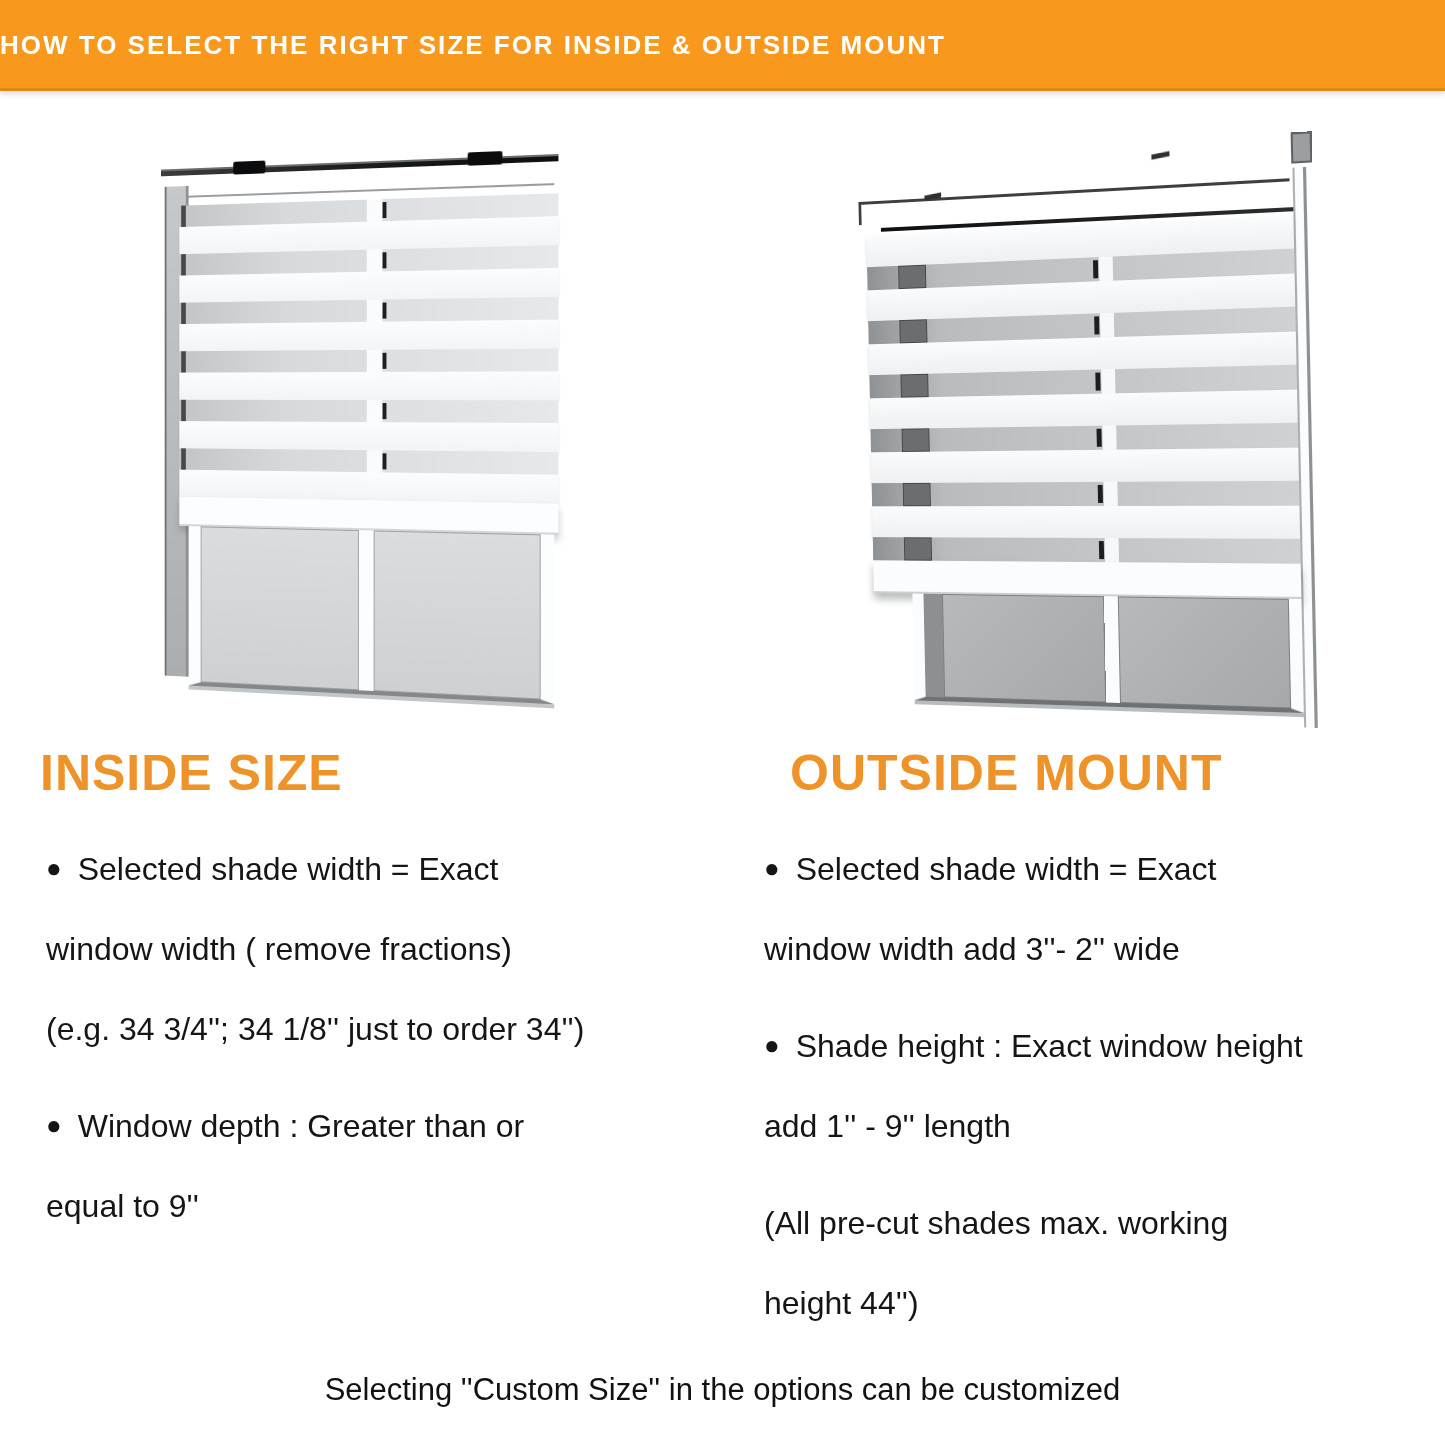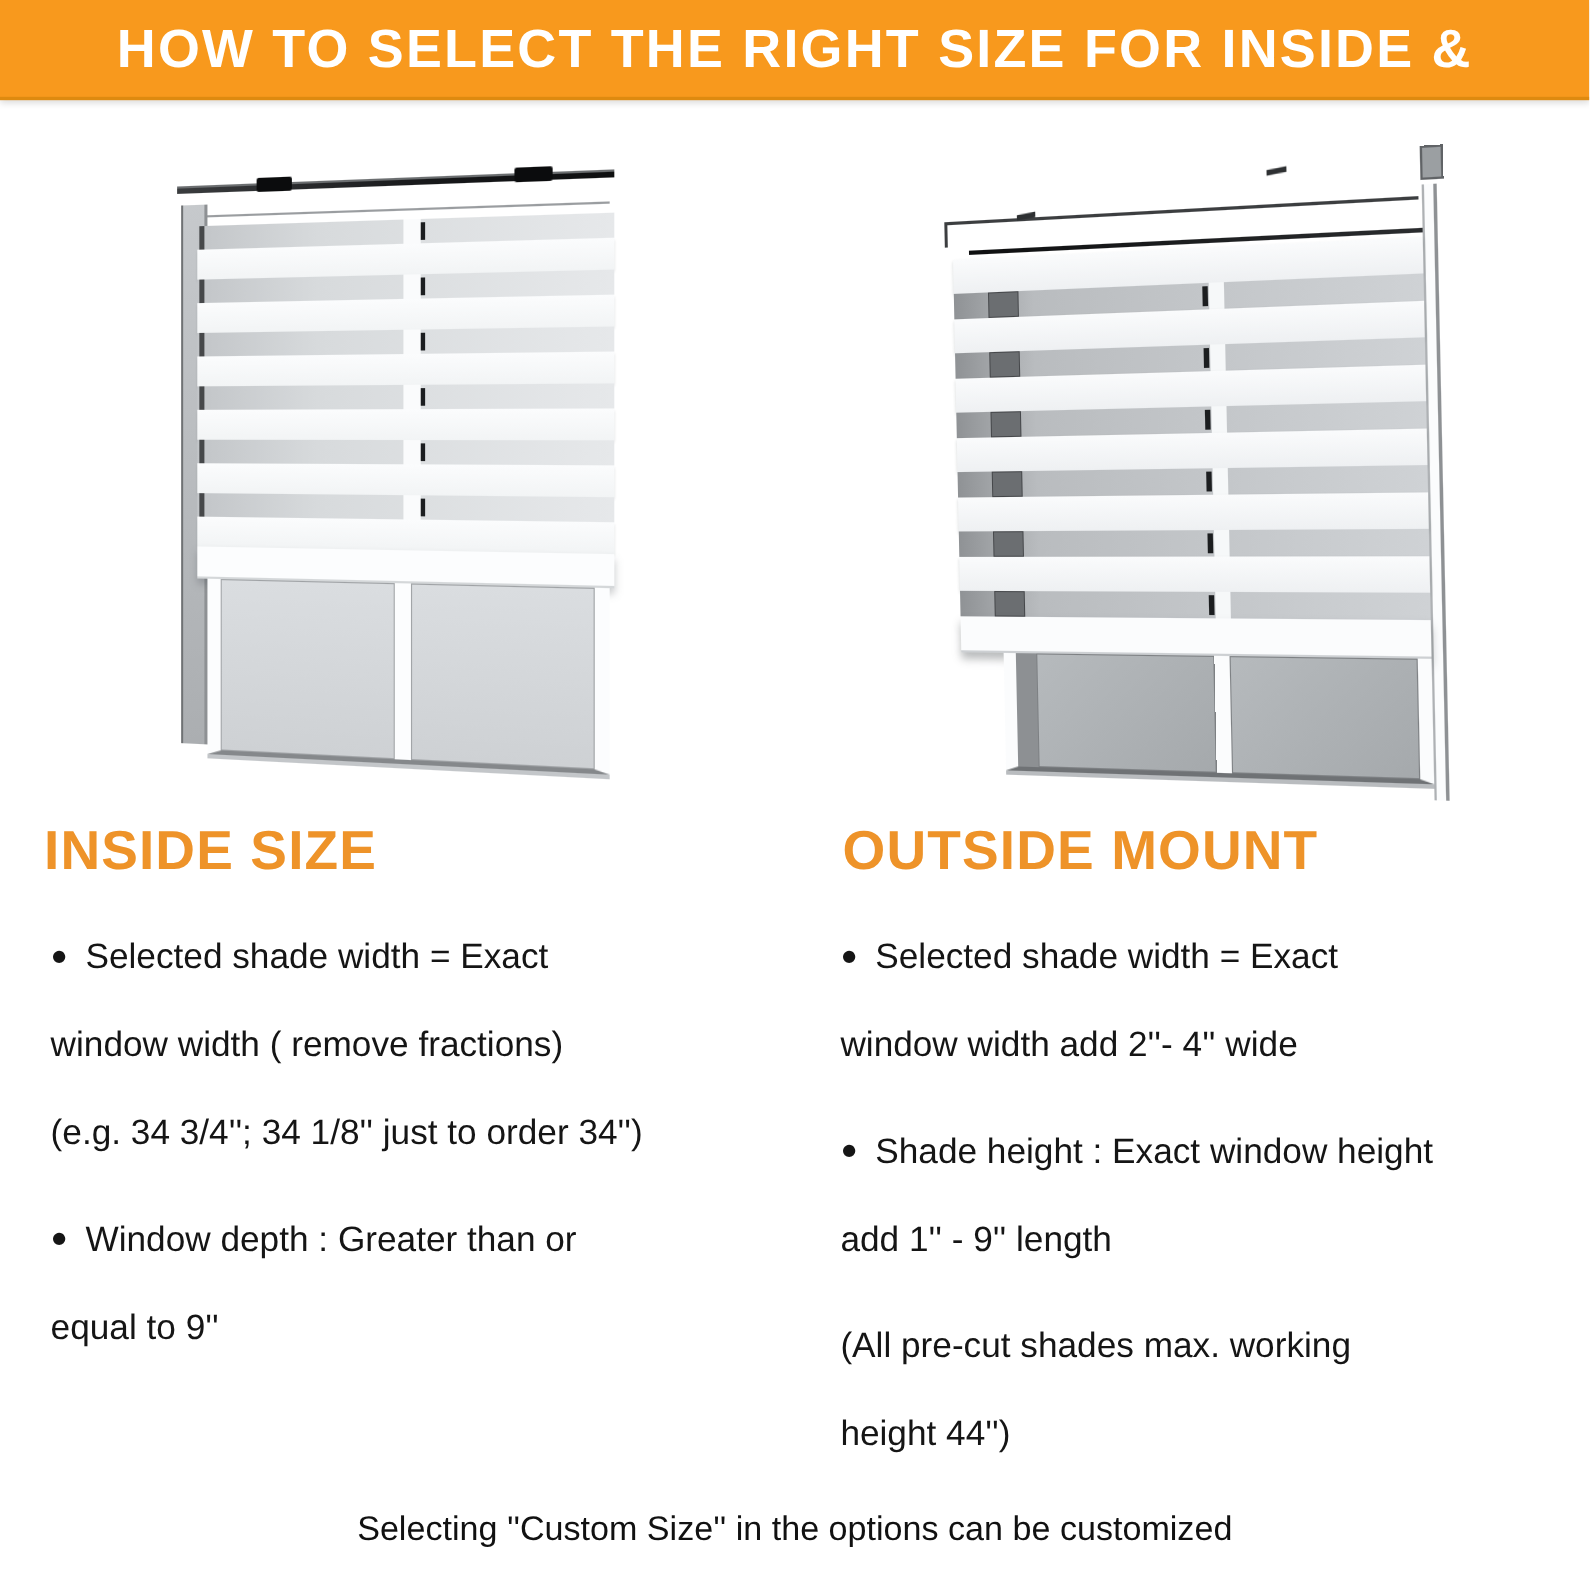--- a/index.html
+++ b/index.html
@@ -16,22 +16,22 @@
   }
 
   
   .banner{
     position:absolute;left:0;top:0;width:100%;height:91px;
     background:var(--banner-bg);
     border-bottom:3px solid #DE8A10;
     box-shadow:0 3px 6px rgba(0,0,0,.14);
   }
   .banner h1{
-    margin:0;line-height:91px;text-align:center;
-    font-size:49px;font-weight:700;letter-spacing:2px;color:var(--banner-text);
+    margin:0;line-height:91px;text-align:left;
+    font-size:26px;font-weight:700;letter-spacing:2px;color:var(--banner-text);
   }
 
   
   .fig{position:absolute;margin:0;padding:0;}
   .fig-left{left:148px;top:156px;width:412px;height:562px;}
   .fig-right{left:858px;top:146px;width:446px;height:584px;}
   .scene{width:100%;height:100%;perspective:1250px;perspective-origin:50% 42%;}
   .unit{position:relative;width:100%;height:100%;transform:rotateY(-12deg);}
   .fig-right .unit{transform:rotate(-1.2deg) rotateY(-12deg);}
 
@@ -94,21 +94,21 @@
            border-bottom:4px solid #6f7275;box-shadow:0 4px 0 #b9bcbf;}
   .jamb-r{width:20px;background:#8d9093;}
   .pane-dark{flex:1;background:linear-gradient(135deg,#b6babd,#a5a9ac);border:1px solid #7d8083;}
   .mullion-r{width:14px;background:#fbfcfd;}
 
   
   .col{position:absolute;top:744px;}
   .col-inside{left:30px;width:640px;}
   .col-outside{left:748px;width:692px;}
   .col h2{margin:0 0 26px 10px;font-size:50px;font-weight:700;letter-spacing:1px;color:var(--accent);}
-  .col-outside h2{margin-left:18px;}
+  .col-outside h2{margin-left:42px;}
   .bullets{margin:0;padding:0;list-style:none;}
   .bullets li{margin:16px;padding:0;font-size:32px;line-height:80px;color:var(--body-text);}
   .marker{font-size:26px;margin-right:16px;vertical-align:3px;}
   .marker:empty{margin-right:0;}
   .btext{white-space:pre-line;}
 
   
   .footer-note{position:absolute;left:0;right:0;top:1372px;margin:0;text-align:center;
                font-size:31px;color:#111;}
 </style>
@@ -244,21 +244,21 @@
 (e.g. 34 3/4''; 34 1/8'' just to order 34'')</span></li>
       <li><span class="marker">●</span><span class="btext">Window depth : Greater than or
 equal to 9''</span></li>
     </ul>
   </section>
 
   <section class="col col-outside">
     <h2>OUTSIDE MOUNT</h2>
     <ul class="bullets">
       <li><span class="marker">●</span><span class="btext">Selected shade width = Exact
-window width add 2''- 4'' wide</span></li>
+window width add 3''- 2'' wide</span></li>
       <li><span class="marker">●</span><span class="btext">Shade height : Exact window height
 add 1'' - 9'' length</span></li>
       <li><span class="marker"></span><span class="btext">(All pre-cut shades max. working
 height 44'')</span></li>
     </ul>
   </section>
 
   <p class="footer-note">Selecting ''Custom Size'' in the options can be customized</p>
 
 </div>

